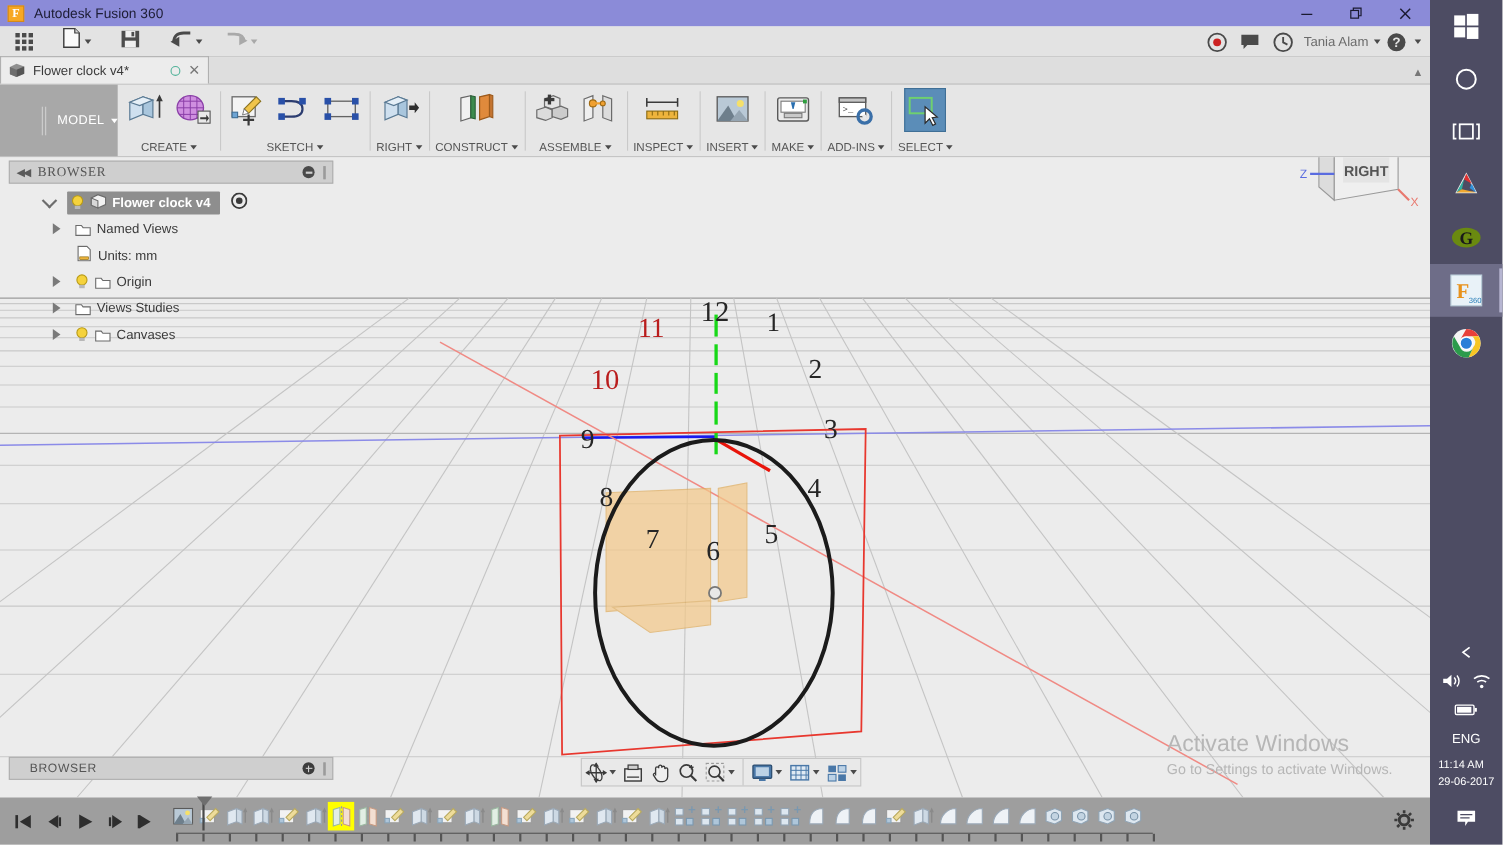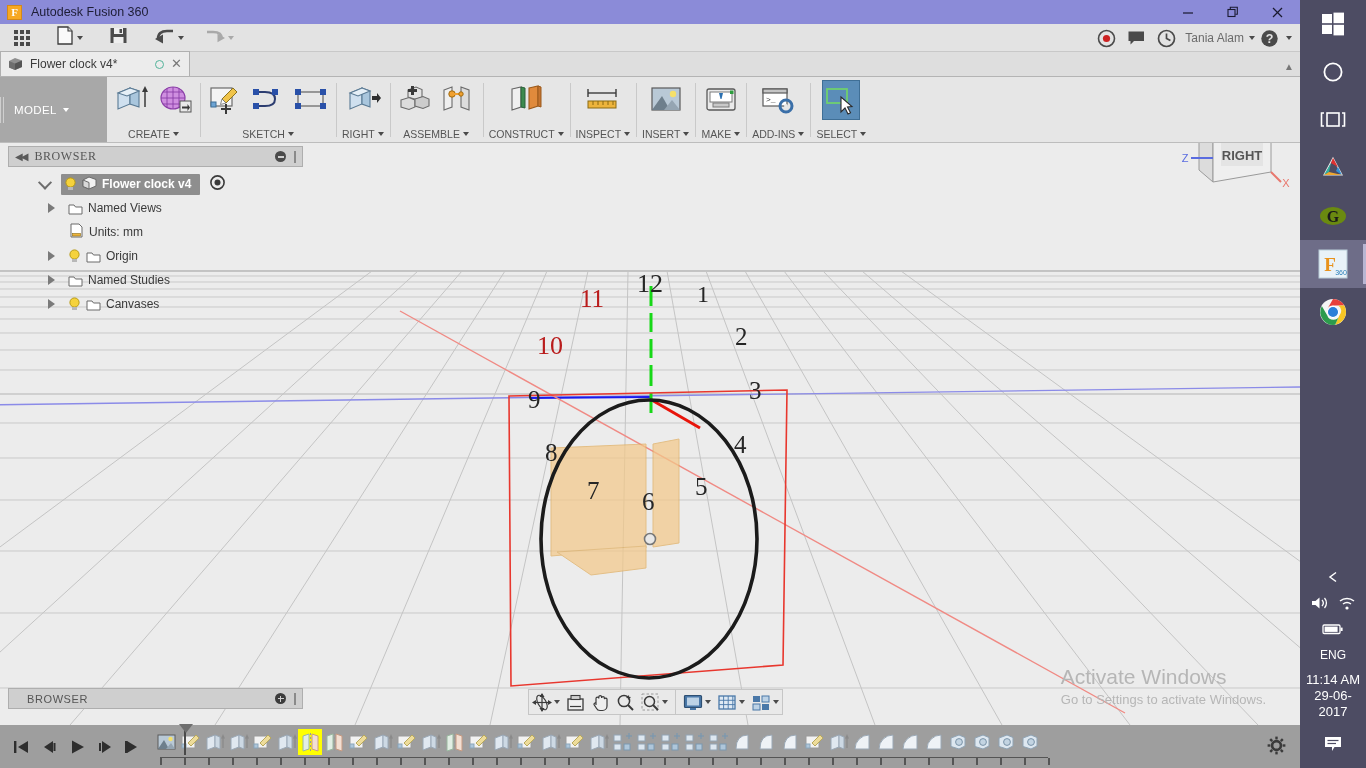--- a/index.html
+++ b/index.html
@@ -49,21 +49,21 @@
   .tab-dot { width:9px;height:9px;border:1.4px solid #53b39a;border-radius:50%; }
   .tab-x { font-size:13px; color:#777; line-height:10px; }
   .tabbar-collapse { position:absolute; right:6px; bottom:4px; color:#777;
     font-size:10px; }
 
   
   .ribbon { position:absolute; left:0; top:77px; width:1300px; height:66px;
     background:#e6e6e6; border-bottom:1px solid #bdbdbd; display:flex;
     align-items:stretch; }
   .wsbtn { width:107px; background:#a8a8a8; display:flex; align-items:center;
-    justify-content:flex-start; gap:6px; color:#fff; font-size:11.5px;
+    justify-content:flex-end; gap:6px; color:#fff; font-size:11.5px;
     letter-spacing:.4px; }
   .wsbtn .gr { display:flex; gap:2px; margin-right:4px; }
   .wsbtn .gr i { width:1px;height:26px;background:#cfcfcf;display:block; }
   .rgroup { display:flex; flex-direction:column; align-items:center;
     justify-content:space-between; padding:3px 6px 2px; position:relative; }
   .rgroup + .rgroup::before { content:""; position:absolute; left:0; top:6px;
     bottom:5px; width:1px; background:#c9c9c9; }
   .ricons { display:flex; align-items:flex-start; gap:5px; height:42px; }
   .rbtn { width:38px;height:40px;display:flex;align-items:center;
     justify-content:center; border:1px solid transparent; }
@@ -160,21 +160,21 @@
     justify-content:center; position:relative; }
   .tbi.active { background:#6e6d88; }
   .tbi.active::after{content:"";position:absolute;right:0;top:4px;bottom:4px;
     width:3px;background:#b7b6d2;}
   .tray { margin-top:auto; display:flex; flex-direction:column;
     align-items:center; width:66px; padding-bottom:4px; }
   .tray-row { display:flex; align-items:center; justify-content:center;
     gap:9px; width:66px; height:26px; color:#fff; }
   .tray-lang { color:#fff; font-size:12px; height:26px; display:flex;
     align-items:center; }
-  .clock { color:#fff; font-size:13px; text-align:center; line-height:16px;
+  .clock { color:#fff; font-size:10px; text-align:left; line-height:16px;
     padding:4px 0; }
   .notif { width:66px;height:40px;display:flex;align-items:center;
     justify-content:center; }
 </style>
 </head>
 <body>
 
 <div id="app">
 
   <div class="titlebar">
@@ -396,20 +396,37 @@
       </div>
       <div class="rlabel">
         <span>RIGHT</span>
         <span class="caret"></span>
       </div>
     </div>
 
     <div class="rgroup">
       <div class="ricons">
         <div class="rbtn">
+          <svg width="36" height="30">
+            <polygon points="4,4 13,2 13,22 4,25" fill="#f0f0f0" stroke="#666" stroke-width="1.1"></polygon>
+            <polygon points="13,2 17,3 17,23 13,22" fill="#3c8a4e" stroke="#2a6038" stroke-width="1"></polygon>
+            <polygon points="21,3 30,1 30,21 21,24" fill="#e08a3c" stroke="#9c5a1c" stroke-width="1.1"></polygon>
+            <polygon points="30,1 33,2 33,22 30,21" fill="#c47430" stroke="#9c5a1c" stroke-width="1"></polygon>
+          </svg>
+        </div>
+      </div>
+      <div class="rlabel">
+        <span>CONSTRUCT</span>
+        <span class="caret"></span>
+      </div>
+    </div>
+
+    <div class="rgroup">
+      <div class="ricons">
+        <div class="rbtn">
           <svg width="34" height="30">
             <polygon points="10,5 18,2 24,4.5 24,12 18,14.5 10,12" fill="#e4e4e4" stroke="#6b6b6b" stroke-width="1.1"></polygon>
             <polygon points="3,15 11,12.5 17,15 17,22 11,24.5 3,22" fill="#dcdcdc" stroke="#6b6b6b" stroke-width="1.1"></polygon>
             <polygon points="17,14 25,11.5 31,14 31,21 25,23.5 17,21" fill="#cccccc" stroke="#6b6b6b" stroke-width="1.1"></polygon>
             <g fill="#3a3a3a">
                 <rect x="13" y="1" width="3" height="9"></rect>
                 <rect x="10" y="4" width="9" height="3"></rect>
               </g>
           </svg>
         </div>
@@ -418,37 +435,20 @@
             <polygon points="3,5 11,2 11,22 3,25" fill="#efefef" stroke="#6b6b6b" stroke-width="1.1"></polygon>
             <polygon points="20,2 28,5 28,25 20,22" fill="#dcdcdc" stroke="#6b6b6b" stroke-width="1.1"></polygon>
             <circle cx="11" cy="9" r="3.2" fill="#f0a030" stroke="#a06a10"></circle>
             <line x1="11" y1="9" x2="20" y2="9" stroke="#f0a030" stroke-width="2"></line>
             <circle cx="20" cy="9" r="2.2" fill="#f0a030" stroke="#a06a10"></circle>
           </svg>
         </div>
       </div>
       <div class="rlabel">
         <span>ASSEMBLE</span>
-        <span class="caret"></span>
-      </div>
-    </div>
-
-    <div class="rgroup">
-      <div class="ricons">
-        <div class="rbtn">
-          <svg width="36" height="30">
-            <polygon points="4,4 13,2 13,22 4,25" fill="#f0f0f0" stroke="#666" stroke-width="1.1"></polygon>
-            <polygon points="13,2 17,3 17,23 13,22" fill="#3c8a4e" stroke="#2a6038" stroke-width="1"></polygon>
-            <polygon points="21,3 30,1 30,21 21,24" fill="#e08a3c" stroke="#9c5a1c" stroke-width="1.1"></polygon>
-            <polygon points="30,1 33,2 33,22 30,21" fill="#c47430" stroke="#9c5a1c" stroke-width="1"></polygon>
-          </svg>
-        </div>
-      </div>
-      <div class="rlabel">
-        <span>CONSTRUCT</span>
         <span class="caret"></span>
       </div>
     </div>
 
     <div class="rgroup">
       <div class="ricons">
         <div class="rbtn">
           <svg width="36" height="30">
             <g stroke="#3a3a3a" stroke-width="1.4">
               <line x1="3" y1="8" x2="31" y2="8"></line>
@@ -715,21 +715,21 @@
         </div>
 
         <div class="trow" style="padding-left:40px">
           <span class="tri closed" style="margin-right:5px"></span>
           <span class="hit">
             <span class="fold">
               <svg width="15" height="13">
                   <path d="M1 3 H6 L7.5 5 H14 V12 H1 Z" fill="#fff" stroke="#6b6b6b"></path>
                 </svg>
             </span>
-            <span>Named Studies</span>
+            <span>Views Studies</span>
           </span>
         </div>
 
         <div class="trow" style="padding-left:40px">
           <span class="tri closed" style="margin-right:5px"></span>
           <span class="hit">
             <span class="bulb">
               <svg width="13" height="14">
                   <circle cx="6.5" cy="5.5" r="4.6" fill="#f5d23c" stroke="#b89a14"></circle>
                   <rect x="4" y="10" width="5" height="3" fill="#b8b8b8"></rect>

